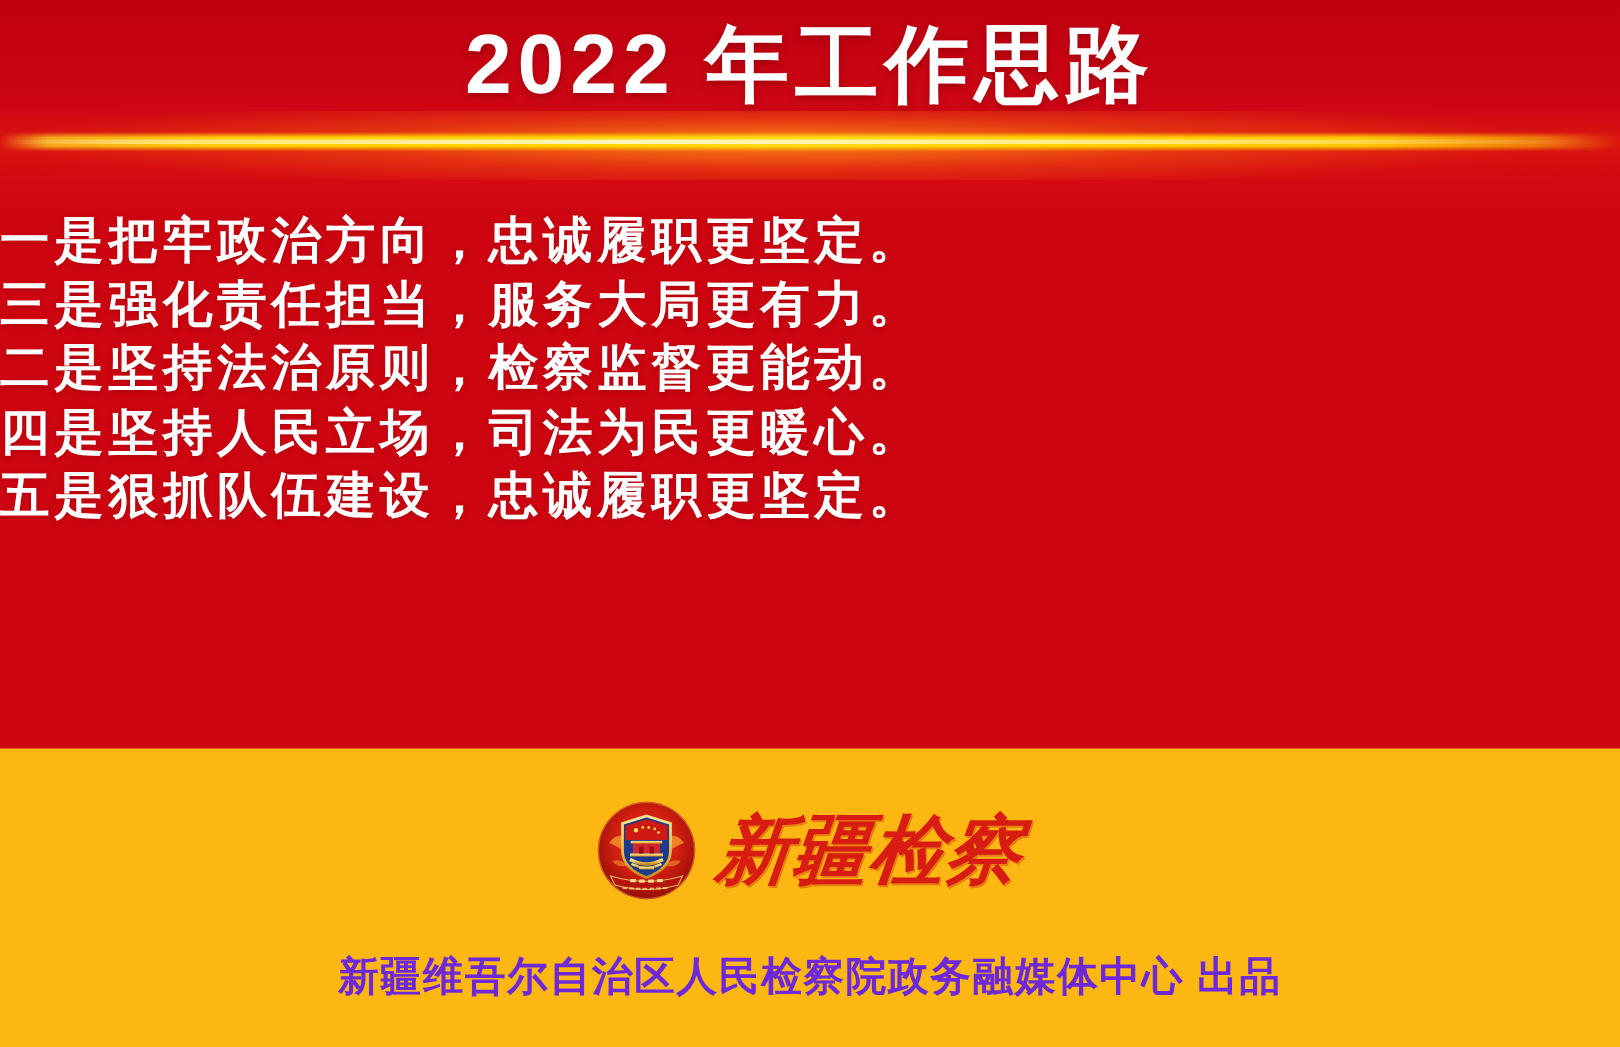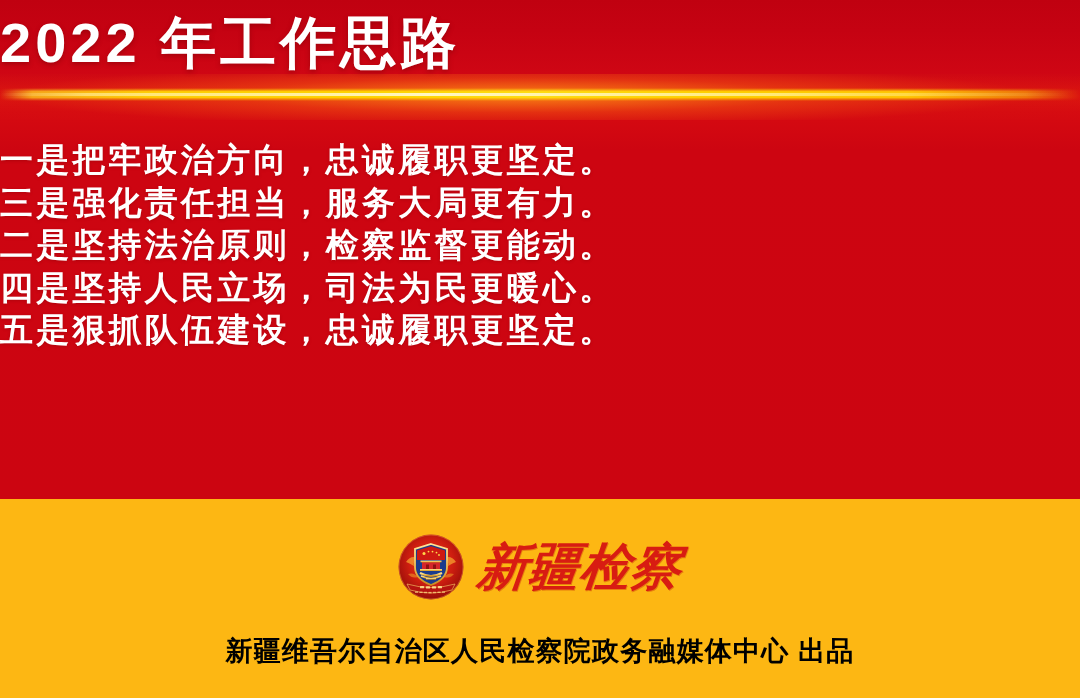--- a/index.html
+++ b/index.html
@@ -92,21 +92,21 @@
         rgba(255,242,160,0.75) 72%,
         rgba(255,240,150,0) 99%);
   }
 
   
   .title {
     position: absolute;
     left: 0;
     top: 8px;
     width: 1080px;
-    text-align: left;
+    text-align: center;
     color: #ffffff;
     font-size: 56px;
     font-weight: bold;
     letter-spacing: 4px;
     line-height: 70px;
     text-shadow: 0 2px 5px rgba(110,0,5,0.45);
     white-space: nowrap;
   }
 
   
@@ -173,21 +173,21 @@
     white-space: nowrap;
     text-shadow: 1px 1px 0 rgba(190,20,10,0.35);
   }
 
   .footer-credit {
     position: absolute;
     left: 0;
     top: 134px;
     width: 1080px;
     text-align: center;
-    color: #000000;
+    color: #6d28d9;
     font-size: 27px;
     font-weight: bold;
     letter-spacing: 1.2px;
     white-space: nowrap;
   }
 </style>
 </head>
 <body>
 
 <div class="poster">

